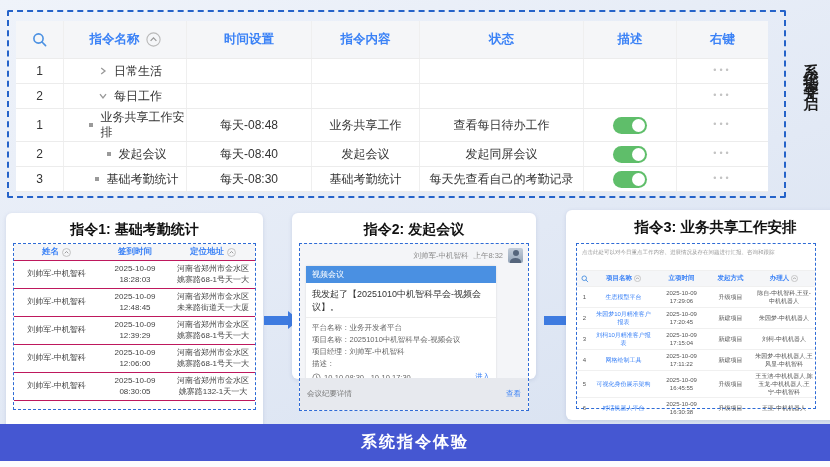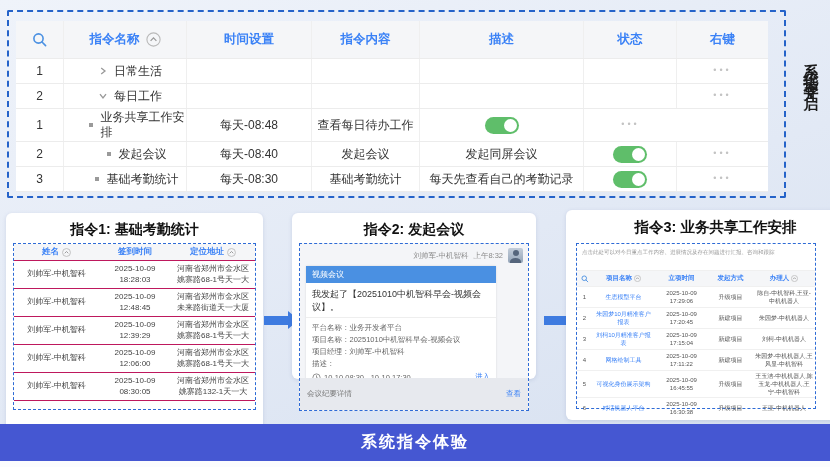--- a/index.html
+++ b/index.html
@@ -117,22 +117,22 @@
           <span>指令名称</span>
           <span style="margin-left:6px">
             <svg width="15" height="15" viewBox="0 0 15 15">
                 <circle cx="7.5" cy="7.5" r="6.6" fill="none" stroke="#b9b9b9" stroke-width="1.1"></circle>
                 <polyline points="4.6,8.8 7.5,5.8 10.4,8.8" fill="none" stroke="#999" stroke-width="1.2"></polyline>
               </svg>
           </span>
         </div>
         <div class="c">时间设置</div>
         <div class="c">指令内容</div>
+        <div class="c">状态</div>
         <div class="c">描述</div>
-        <div class="c">状态</div>
         <div class="c">右键</div>
       </div>
 
       <div class="mt-row h25">
         <div class="c">1</div>
         <div class="c left indent1">
           <span>
               <svg width="10" height="10" viewBox="0 0 10 10">
                 <polyline points="3.2,2 7,5 3.2,8" fill="none" stroke="#999" stroke-width="1.3"></polyline>
               </svg>
@@ -167,20 +167,21 @@
           </div>
       </div>
 
       <div class="mt-row h33">
         <div class="c">1</div>
         <div class="c left indent2">
             <span class="bullet"></span>
           <span style="max-width:84px">业务共享工作安排</span>
           </div>
         <div class="c">每天-08:48</div>
+        <div class="c">业务共享工作</div>
         <div class="c">查看每日待办工作</div>
         <div class="c">
             <span class="toggle"></span>
           </div>
         <div class="c">
             <span class="dots">•••</span>
           </div>
       </div>
 
       <div class="mt-row h25">

